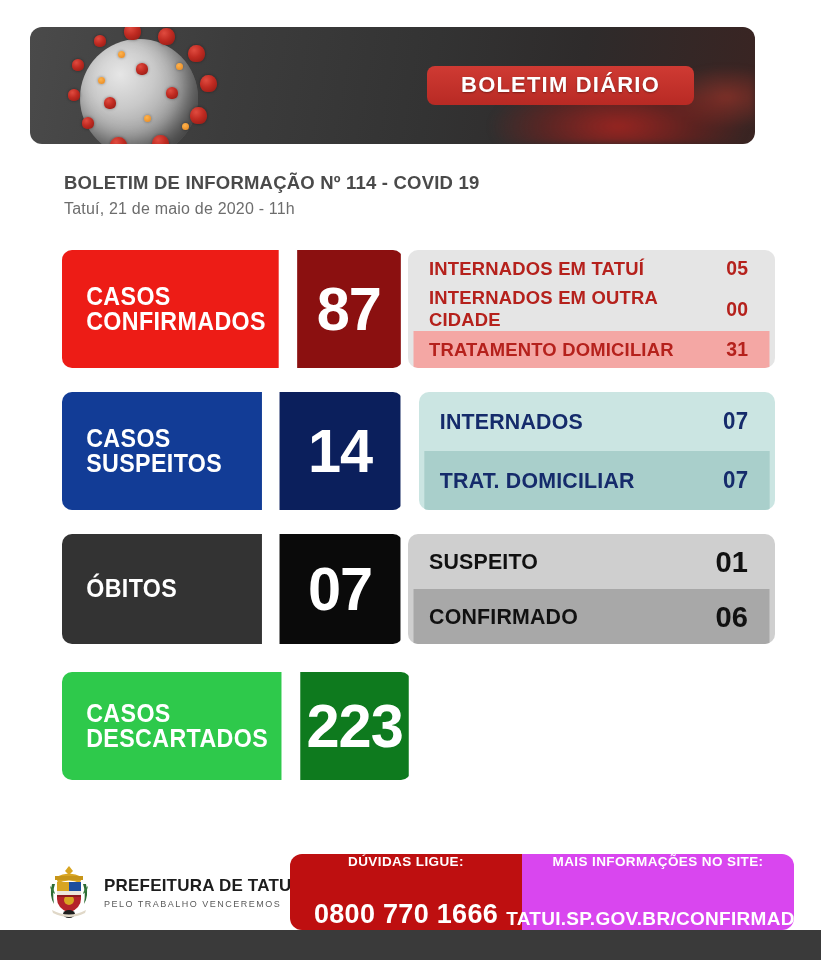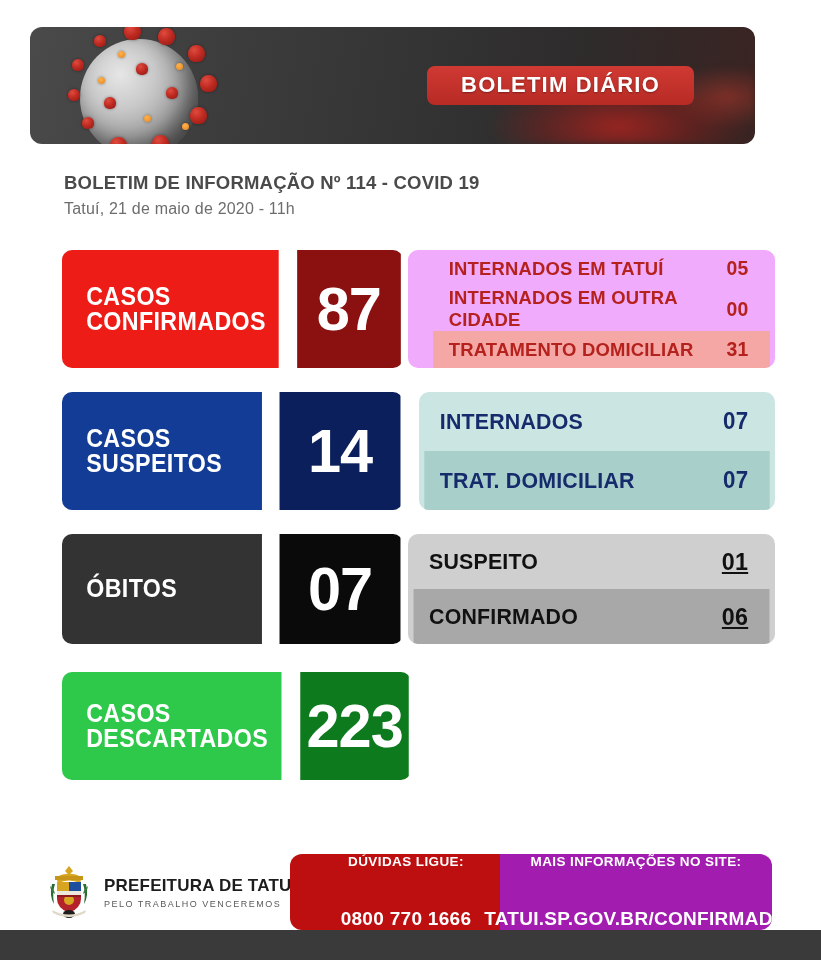--- a/index.html
+++ b/index.html
@@ -185,42 +185,42 @@
     letter-spacing: .2px;
     transform: scaleX(.97);
   }
   .detail-row .dval { font-size: 20px; }
 
   
   #row-confirmed { top: 250px; height: 118px; }
   #row-confirmed .card { width: 341px; }
   #row-confirmed .card-label { background: #ED1C16; width: 198px; }
   #row-confirmed .card-num { background: #8B1010; width: 143px; }
-  #row-confirmed .detail-panel { background: #f0abfc; padding-left: 20px; }
+  #row-confirmed .detail-panel { background: #e5e5e5; }
   #row-confirmed .detail-row { color: #B5211C; }
   #row-confirmed .detail-row.alt { background: #F4A7A4; }
 
   
   #row-suspected { top: 392px; height: 118px; }
   #row-suspected .card { width: 341px; }
   #row-suspected .card-label { background: #123C96; width: 198px; }
   #row-suspected .card-num { background: #0B1F5C; width: 143px; }
   #row-suspected .detail-panel { background: #CBE5E2; margin-left: 16px; }
   #row-suspected .detail-row { color: #152B6B; font-size: 22px; }
   #row-suspected .detail-row .dval { font-size: 23px; }
   #row-suspected .detail-row.alt { background: #A9CFCB; }
 
   
   #row-deaths { top: 534px; height: 110px; }
   #row-deaths .card { width: 341px; }
   #row-deaths .card-label { background: #333333; width: 198px; }
   #row-deaths .card-num { background: #0A0A0A; width: 143px; }
   #row-deaths .detail-panel { background: #CFCFCF; }
   #row-deaths .detail-row { color: #111111; font-size: 22px; }
-  #row-deaths .detail-row .dval { font-size: 24px; text-decoration: underline; }
+  #row-deaths .detail-row .dval { font-size: 30px; }
   #row-deaths .detail-row.alt { background: #A8A8A8; }
 
   
   #row-green {
     top: 672px;
     height: 108px;
     display: flex;
     justify-content: space-between;
   }
   #row-green .card { width: 349px; }
@@ -272,35 +272,35 @@
     text-align: center;
   }
   #footer-phone {
     left: 290px;
     width: 232px;
     background: #BE0F10;
     border-top-left-radius: 12px;
     border-bottom-left-radius: 12px;
   }
   #footer-site {
-    left: 500px;
+    left: 522px;
     width: 272px;
-    background: #a21caf;
+    background: #d946ef;
     border-top-right-radius: 12px;
     border-bottom-right-radius: 12px;
   }
   .fp-small {
     font-size: 13.5px;
     font-weight: bold;
     letter-spacing: .4px;
     margin-bottom: 3px;
     white-space: nowrap;
   }
   .fp-big {
-    font-size: 19px;
+    font-size: 27px;
     font-weight: bold;
     letter-spacing: .3px;
     white-space: nowrap;
   }
   #footer-site .fp-big { font-size: 19px; }
   .bottom-bar {
     position: absolute;
     left: 0;
     top: 76px;
     width: 821px;

